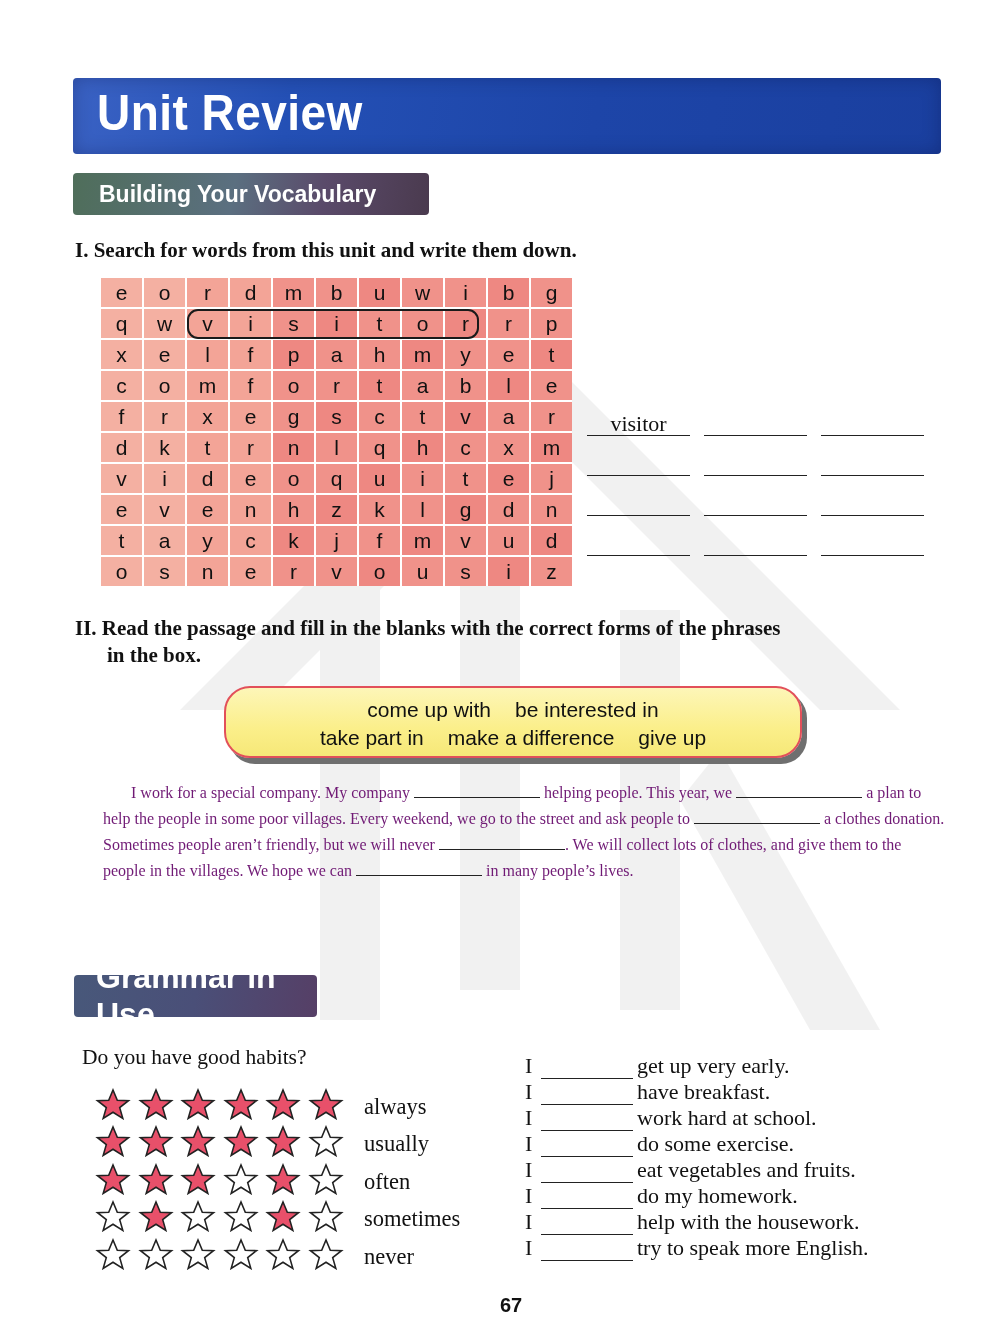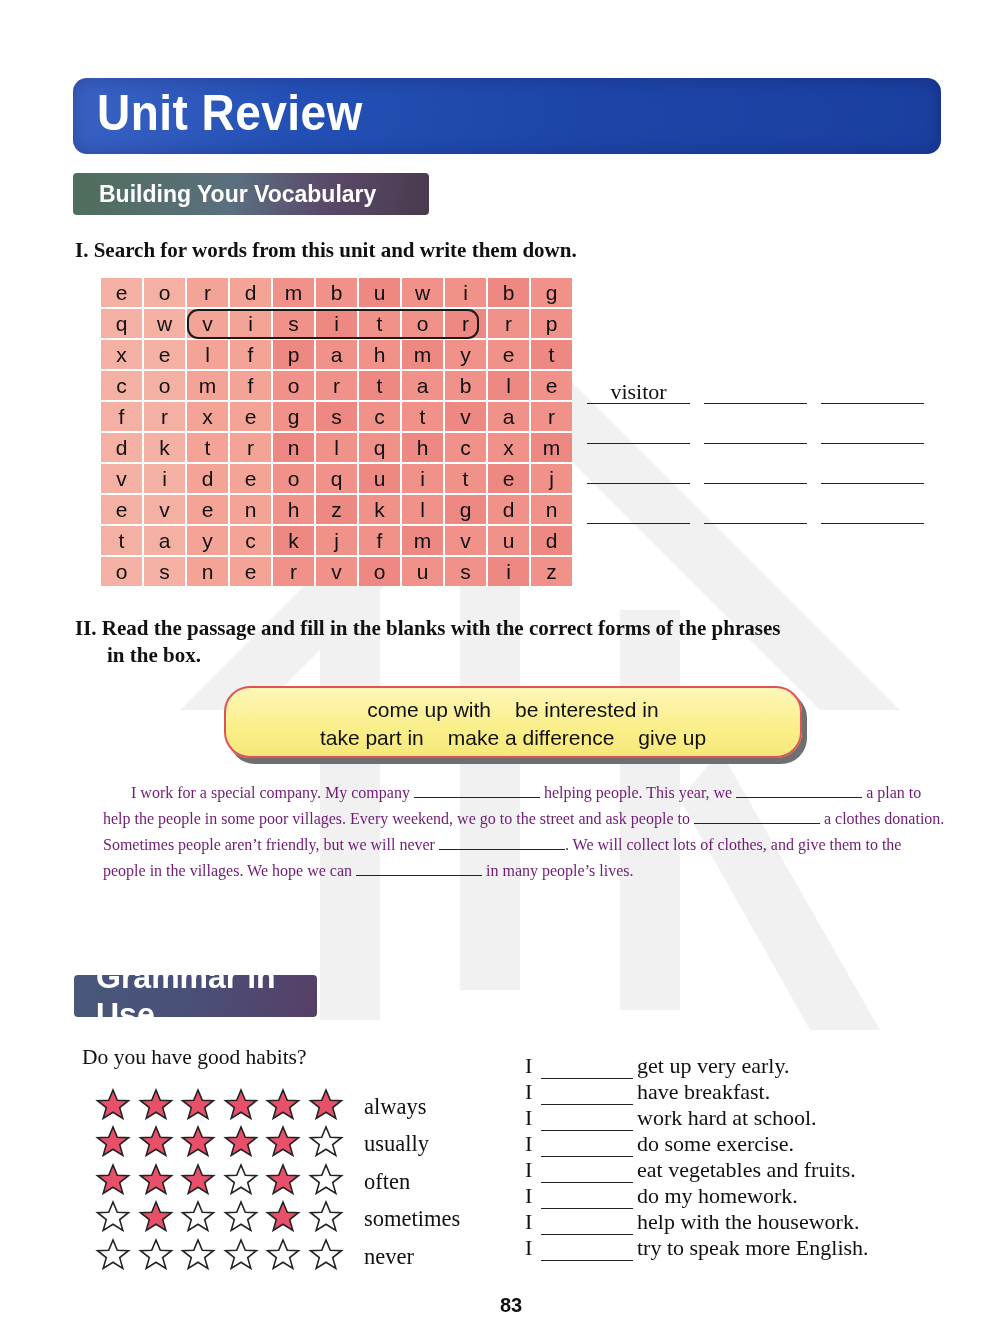--- a/index.html
+++ b/index.html
@@ -8,21 +8,21 @@
     background: #ffffff;
     font-family: "Liberation Serif", serif;
     color: #111;
   }
   .watermark {
     position: absolute; left: 160px; top: 330px; width: 760px; height: 720px;
     pointer-events: none; opacity: 0.05;
   }
   .unit-banner {
     position: absolute; left: 73px; top: 78px; width: 868px; height: 76px;
-    border-radius: 14px;
+    border-radius: 4px;
     background: linear-gradient(100deg, #3a62c4 0%, #2450b5 25%, #1d45a8 60%, #1a3f9f 100%);
     box-shadow: inset 0 0 18px rgba(0,0,40,0.25);
   }
   .unit-banner .title {
     position: absolute; left: 24px; top: 6px;
     font-family: "Liberation Sans", sans-serif; font-weight: bold;
     font-size: 50px; color: #fff; letter-spacing: 0.5px;
     transform: scaleX(0.92); transform-origin: left center;
   }
   .section-tab {
@@ -67,21 +67,21 @@
     border: 2px solid #1a1a1a; border-radius: 11px; box-sizing: border-box;
     pointer-events: none;
   }
   .answers {
     position: absolute; left: 587px; top: 375px; width: 340px;
   }
   .answer-row { display: flex; gap: 14px; height: 31px; margin-bottom: 9px; }
   .answer-row:first-child { height: 31px; }
   .blank {
     width: 103px; border-bottom: 1.5px solid #222; height: 29px;
-    font-size: 22px; text-align: center; line-height: 34px; box-sizing: border-box;
+    font-size: 22px; text-align: center; line-height: 34px; box-sizing: border-box; margin-top: 32px;
   }
 
   .phrase-box {
     position: absolute; left: 224px; top: 686px; width: 578px; height: 72px;
     background: linear-gradient(180deg, #fdf6b8 0%, #fbef8a 60%, #f6e878 100%);
     border: 2px solid #e2505a; border-radius: 26px; box-sizing: border-box;
     box-shadow: 5px 6px 0 #6f6f6f;
     font-family: "Liberation Sans", sans-serif; font-size: 21px; color: #111;
     text-align: center; padding-top: 8px; line-height: 28px;
   }
@@ -436,13 +436,13 @@
       <span class="sblank"></span>
       <span>help with the housework.</span>
     </div>
     <div class="sentence">
       <span class="pron">I</span>
       <span class="sblank"></span>
       <span>try to speak more English.</span>
     </div>
   </div>
 
-<div class="page-num">83</div>
+<div class="page-num">67</div>
 
 </body></html>

